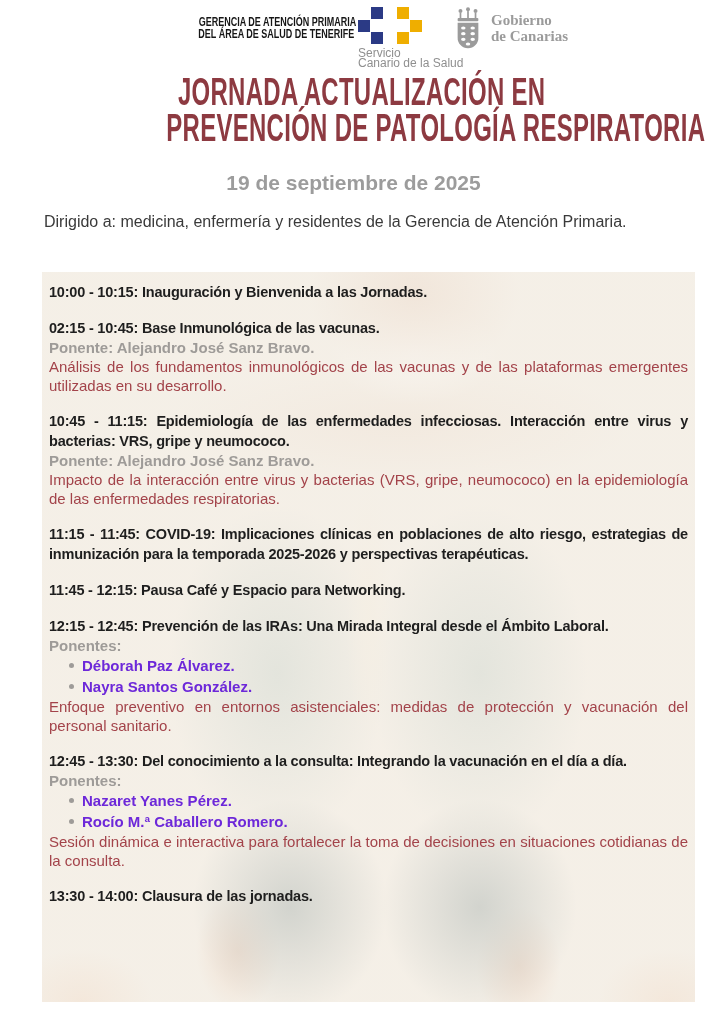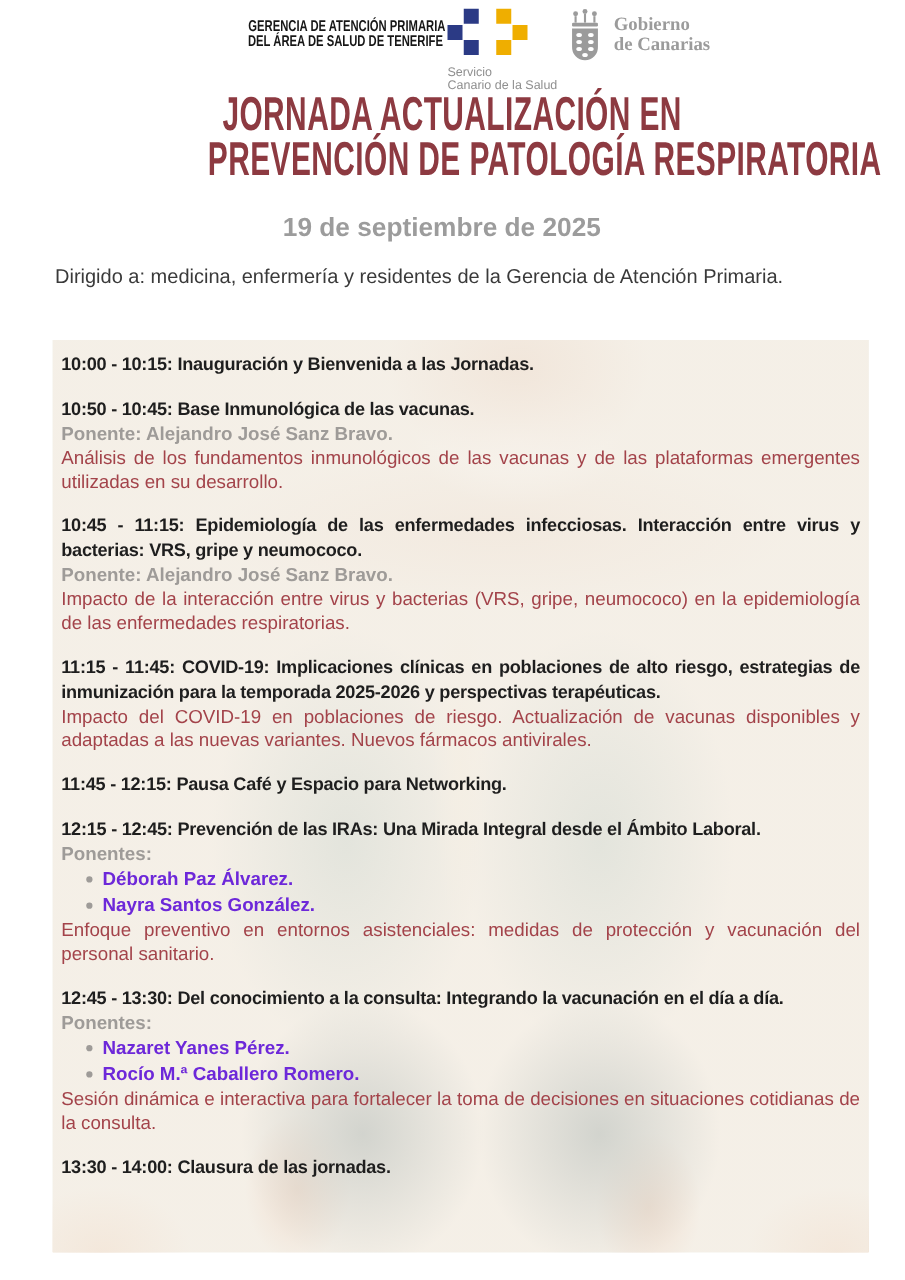--- a/index.html
+++ b/index.html
@@ -17,21 +17,21 @@
     display:inline-block; white-space:nowrap; transform:scaleX(0.72);
     font-weight:bold; font-size:12.5px; line-height:12px; color:#161616;
   }
   .scs { position:absolute; left:358px; top:7px; }
   .scs-grid { position:relative; width:64px; height:37px; }
   .sq { position:absolute; width:12px; height:12px; }
   .sq.b { background:#2b3a85; }
   .sq.y { background:#efae00; }
   .sq.p1 { left:13px; top:0; }   .sq.p2 { left:0;  top:12.5px; } .sq.p3 { left:13px; top:25px; }
   .sq.p4 { left:39px; top:0; }   .sq.p5 { left:52px; top:12.5px; } .sq.p6 { left:39px; top:25px; }
-  .scs-caption { margin-top:10px; font-size:10px; line-height:10px; color:#8f8f8f; }
+  .scs-caption { margin-top:4px; font-size:12px; line-height:10px; color:#8f8f8f; }
   .gob { position:absolute; left:452px; top:5px; display:flex; align-items:center; gap:7px; }
   .gob-text { font-family:"Liberation Serif", serif; font-size:15px; line-height:16px; color:#9b9b9b; font-weight:bold; }
 
   
   .title { position:absolute; top:66px; left:0; right:0; text-align:center; color:#8d3a41; }
   .title .line { display:block; height:36px; text-align:center; }
   .title .line span {
     display:inline-block; white-space:nowrap; transform:scaleX(0.63);
     font-weight:bold; font-size:38px; line-height:36px; letter-spacing:0.5px;
   }
@@ -153,34 +153,33 @@
 
   <section class="agenda">
     <div class="agenda-bg"></div>
     <div class="agenda-content">
 
       <div class="item">
         <div class="item-title">10:00 - 10:15: Inauguración y Bienvenida a las Jornadas.</div>
       </div>
 
       <div class="item">
-        <div class="item-title">10:50 - 10:45: Base Inmunológica de las vacunas.</div>
+        <div class="item-title">02:15 - 10:45: Base Inmunológica de las vacunas.</div>
         <div class="speaker">Ponente: Alejandro José Sanz Bravo.</div>
         <div class="item-desc">Análisis de los fundamentos inmunológicos de las vacunas y de las plataformas emergentes utilizadas en su desarrollo.</div>
       </div>
 
       <div class="item">
         <div class="item-title">10:45 - 11:15: Epidemiología de las enfermedades infecciosas. Interacción entre virus y bacterias: VRS, gripe y neumococo.</div>
         <div class="speaker">Ponente: Alejandro José Sanz Bravo.</div>
         <div class="item-desc">Impacto de la interacción entre virus y bacterias (VRS, gripe, neumococo) en la epidemiología de las enfermedades respiratorias.</div>
       </div>
 
       <div class="item">
         <div class="item-title">11:15 - 11:45: COVID-19: Implicaciones clínicas en poblaciones de alto riesgo, estrategias de inmunización para la temporada 2025-2026 y perspectivas terapéuticas.</div>
-        <div class="item-desc">Impacto del COVID-19 en poblaciones de riesgo. Actualización de vacunas disponibles y adaptadas a las nuevas variantes. Nuevos fármacos antivirales.</div>
       </div>
 
       <div class="item">
         <div class="item-title">11:45 - 12:15: Pausa Café y Espacio para Networking.</div>
       </div>
 
       <div class="item">
         <div class="item-title">12:15 - 12:45: Prevención de las IRAs: Una Mirada Integral desde el Ámbito Laboral.</div>
         <div class="speakers-label">Ponentes:</div>
         <ul class="speakers">

